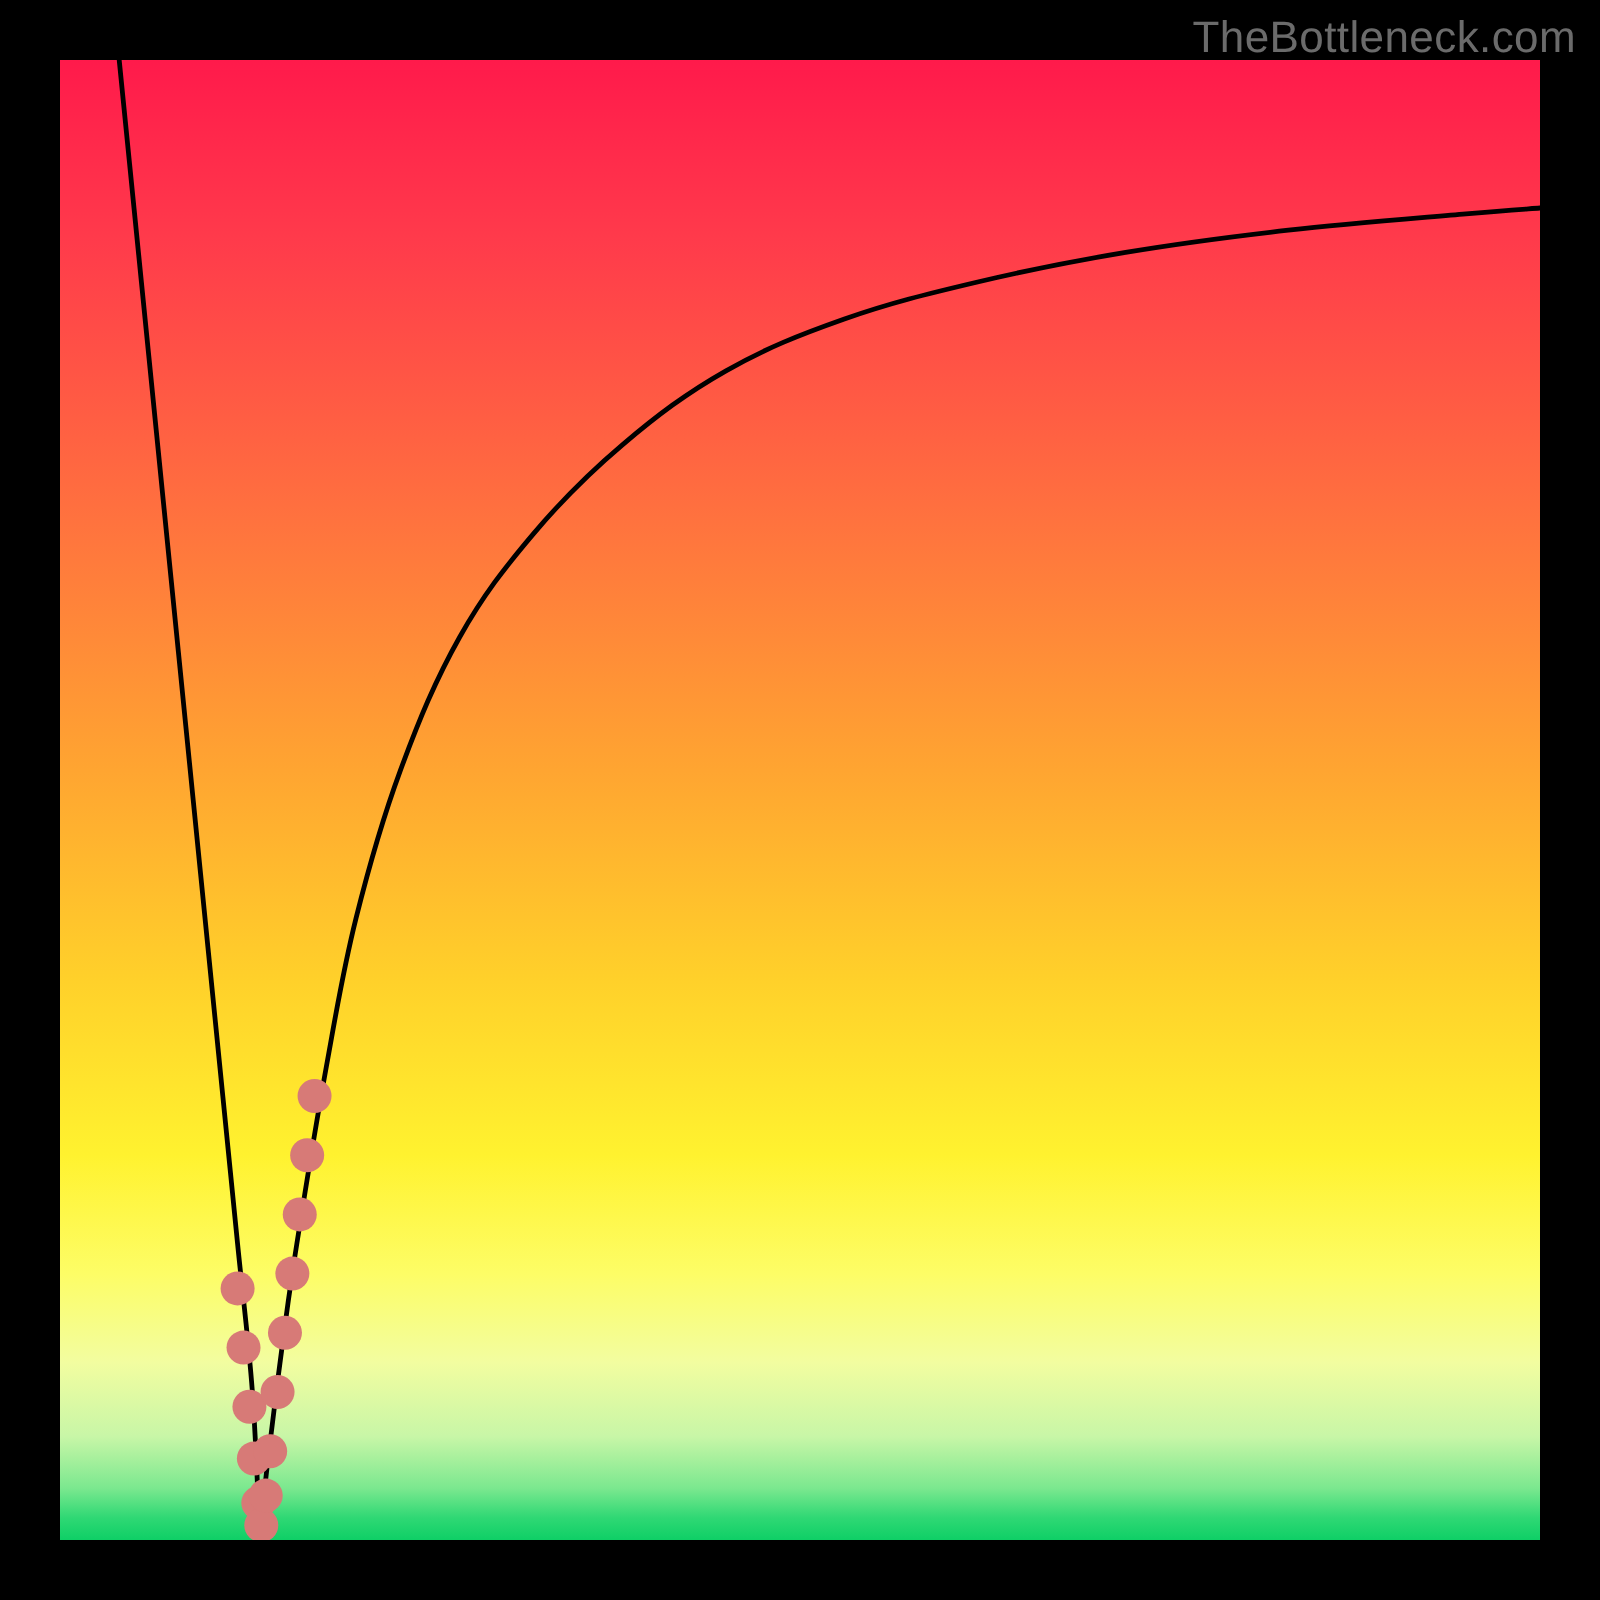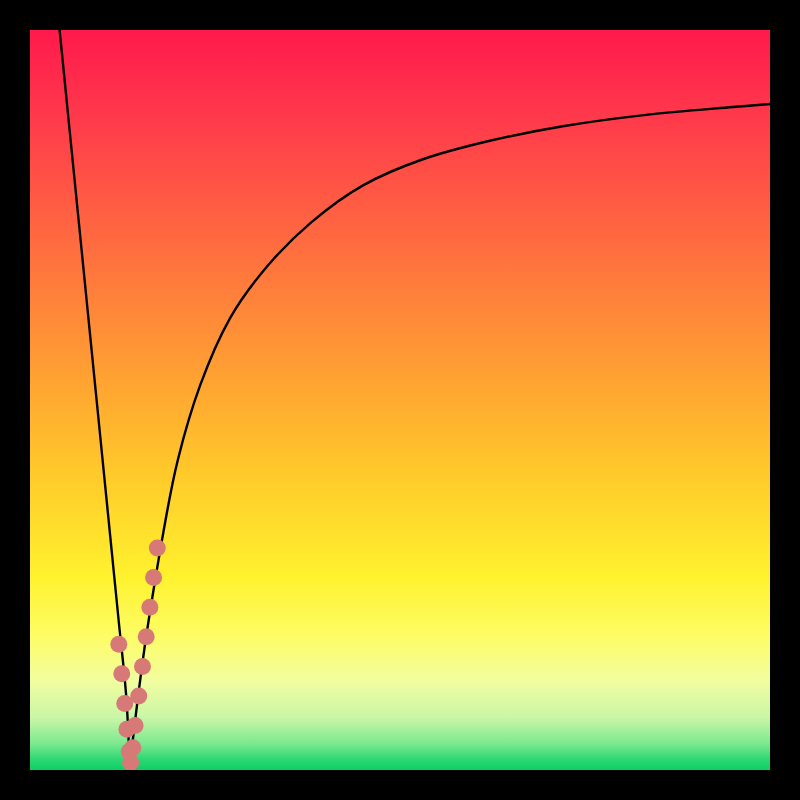--- a/index.html
+++ b/index.html
@@ -87,13 +87,14 @@
           <circle cx="108.78" cy="666.00" r="8.5" fill="#d77a77"></circle>
           <circle cx="112.48" cy="636.40" r="8.5" fill="#d77a77"></circle>
           <circle cx="116.18" cy="606.80" r="8.5" fill="#d77a77"></circle>
           <circle cx="119.88" cy="577.20" r="8.5" fill="#d77a77"></circle>
           <circle cx="123.58" cy="547.60" r="8.5" fill="#d77a77"></circle>
           <circle cx="127.28" cy="518.00" r="8.5" fill="#d77a77"></circle>
         </g>
     </svg>
   </div>
 
+  <div class="watermark">TheBottleneck.com</div>
 </div>
 
 </body></html>

